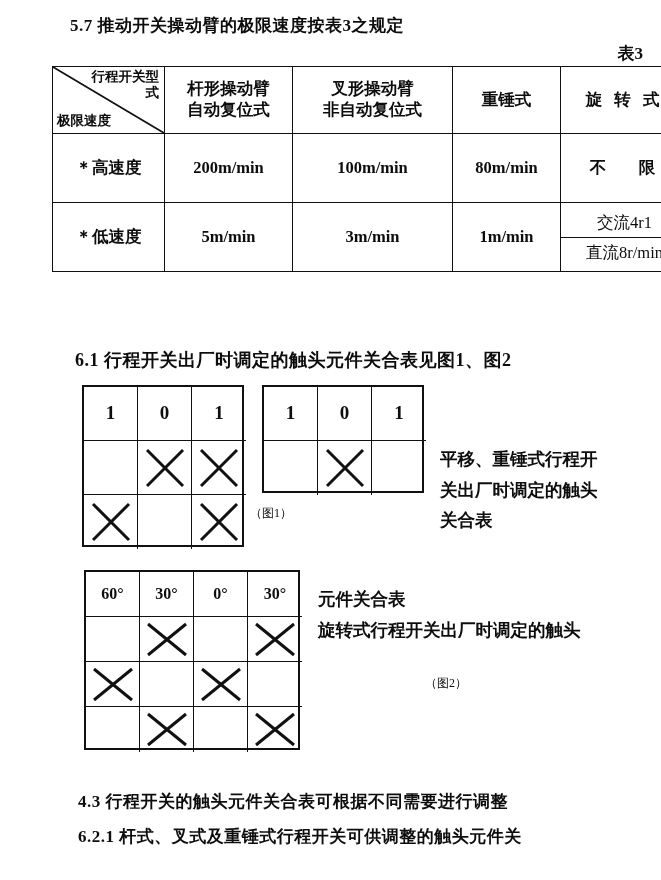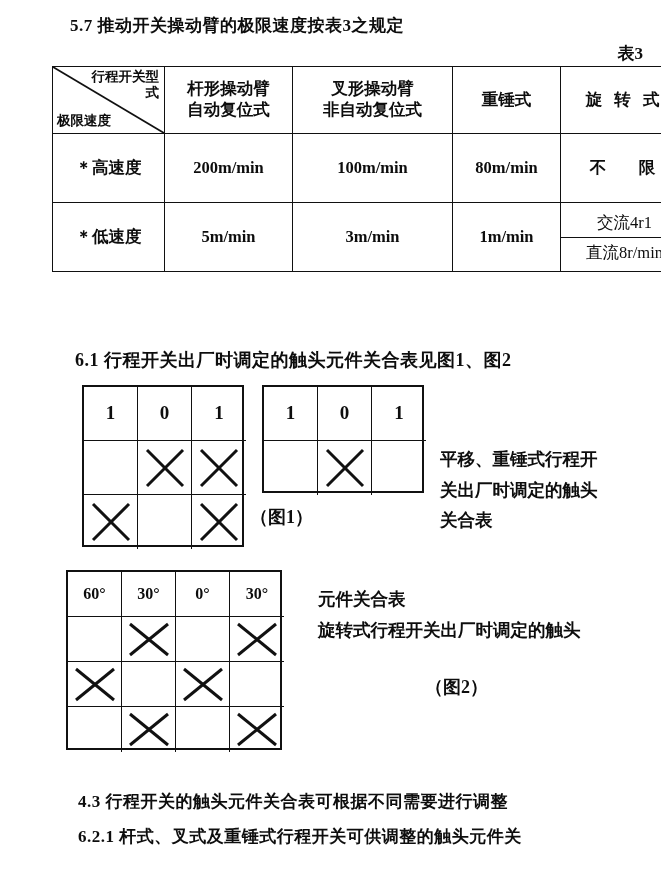--- a/index.html
+++ b/index.html
@@ -122,26 +122,26 @@
     font-size: 19px;
     font-weight: bold;
     line-height: 1;
   }
   .gcell .num.deg { font-size: 16px; }
   .gcell svg { display: block; }
 
   
   #fig1-left  { left: 82px;  top: 385px; width: 162px; height: 162px; }
   #fig1-right { left: 262px; top: 385px; width: 162px; height: 108px; }
-  #fig2-grid  { left: 66px;  top: 570px; width: 216px; height: 180px; }
+  #fig2-grid  { left: 84px;  top: 570px; width: 216px; height: 180px; }
 
   .fig-label {
     position: absolute;
-    font-size: 18px;
-    font-weight: bold;
+    font-size: 12px;
+    font-weight: normal;
     text-align: right;
   }
   #fig1-label { left: 250px; top: 505px; }
   #fig2-label { left: 425px; top: 675px; }
 
   .side-text {
     position: absolute;
     font-size: 17.5px;
     font-weight: bold;
     line-height: 1.75;

